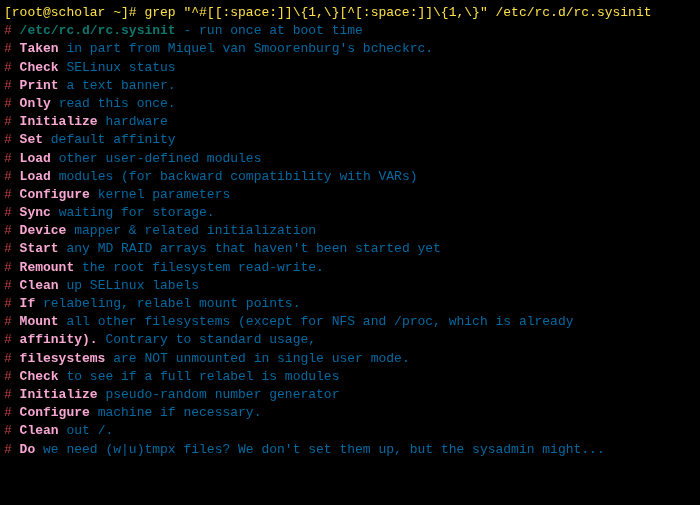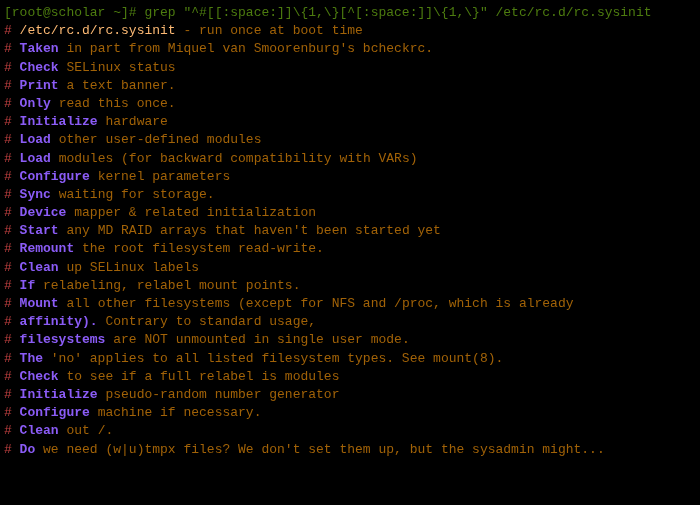--- a/index.html
+++ b/index.html
@@ -6,49 +6,49 @@
     body {
       background-color: #000;
       font-family: 'Courier New', monospace;
       font-size: 13px;
       line-height: 1.4;
       padding: 4px;
       width: 700px;
       height: 505px;
       overflow: hidden;
     }
-    .prompt-line { color: #4d7c0f; white-space: pre; }
+    .prompt-line { color: #fde047; white-space: pre; }
     .comment-line { white-space: pre; }
     .hash { color: #c04040; }
-    .keyword { color: #8b5cf6; font-weight: bold; }
-    .rest { color: #a16207; text-align: right; }
-    .filepath { color: #fdba74; font-weight: normal; }
+    .keyword { color: #f9a8d4; font-weight: bold; }
+    .rest { color: #0369a1; text-align: right; }
+    .filepath { color: #0f766e; font-weight: bold; }
   </style>
 </head>
 <body>
 
 <div class="prompt-line">[root@scholar ~]# grep "^#[[:space:]]\{1,\}[^[:space:]]\{1,\}" /etc/rc.d/rc.sysinit</div>
 <div id="output">
     <div class="comment-line"><span class="hash"># </span><span class="filepath">/etc/rc.d/rc.sysinit</span><span class="rest"> - run once at boot time</span></div>
     <div class="comment-line"><span class="hash"># </span><span class="keyword">Taken</span><span class="rest"> in part from Miquel van Smoorenburg's bcheckrc.</span></div>
     <div class="comment-line"><span class="hash"># </span><span class="keyword">Check</span><span class="rest"> SELinux status</span></div>
     <div class="comment-line"><span class="hash"># </span><span class="keyword">Print</span><span class="rest"> a text banner.</span></div>
     <div class="comment-line"><span class="hash"># </span><span class="keyword">Only</span><span class="rest"> read this once.</span></div>
     <div class="comment-line"><span class="hash"># </span><span class="keyword">Initialize</span><span class="rest"> hardware</span></div>
+    <div class="comment-line"><span class="hash"># </span><span class="keyword">Set</span><span class="rest"> default affinity</span></div>
     <div class="comment-line"><span class="hash"># </span><span class="keyword">Load</span><span class="rest"> other user-defined modules</span></div>
     <div class="comment-line"><span class="hash"># </span><span class="keyword">Load</span><span class="rest"> modules (for backward compatibility with VARs)</span></div>
     <div class="comment-line"><span class="hash"># </span><span class="keyword">Configure</span><span class="rest"> kernel parameters</span></div>
     <div class="comment-line"><span class="hash"># </span><span class="keyword">Sync</span><span class="rest"> waiting for storage.</span></div>
     <div class="comment-line"><span class="hash"># </span><span class="keyword">Device</span><span class="rest"> mapper &amp; related initialization</span></div>
     <div class="comment-line"><span class="hash"># </span><span class="keyword">Start</span><span class="rest"> any MD RAID arrays that haven't been started yet</span></div>
     <div class="comment-line"><span class="hash"># </span><span class="keyword">Remount</span><span class="rest"> the root filesystem read-write.</span></div>
     <div class="comment-line"><span class="hash"># </span><span class="keyword">Clean</span><span class="rest"> up SELinux labels</span></div>
     <div class="comment-line"><span class="hash"># </span><span class="keyword">If</span><span class="rest"> relabeling, relabel mount points.</span></div>
     <div class="comment-line"><span class="hash"># </span><span class="keyword">Mount</span><span class="rest"> all other filesystems (except for NFS and /proc, which is already</span></div>
     <div class="comment-line"><span class="hash"># </span><span class="keyword">affinity).</span><span class="rest"> Contrary to standard usage,</span></div>
     <div class="comment-line"><span class="hash"># </span><span class="keyword">filesystems</span><span class="rest"> are NOT unmounted in single user mode.</span></div>
-    <div class="comment-line"><span class="hash"># </span><span class="keyword">The</span><span class="rest"> 'no' applies to all listed filesystem types. See mount(8).</span></div>
     <div class="comment-line"><span class="hash"># </span><span class="keyword">Check</span><span class="rest"> to see if a full relabel is modules</span></div>
     <div class="comment-line"><span class="hash"># </span><span class="keyword">Initialize</span><span class="rest"> pseudo-random number generator</span></div>
     <div class="comment-line"><span class="hash"># </span><span class="keyword">Configure</span><span class="rest"> machine if necessary.</span></div>
     <div class="comment-line"><span class="hash"># </span><span class="keyword">Clean</span><span class="rest"> out /.</span></div>
     <div class="comment-line"><span class="hash"># </span><span class="keyword">Do</span><span class="rest"> we need (w|u)tmpx files? We don't set them up, but the sysadmin might...</span></div>
   </div>
 
 </body></html>

